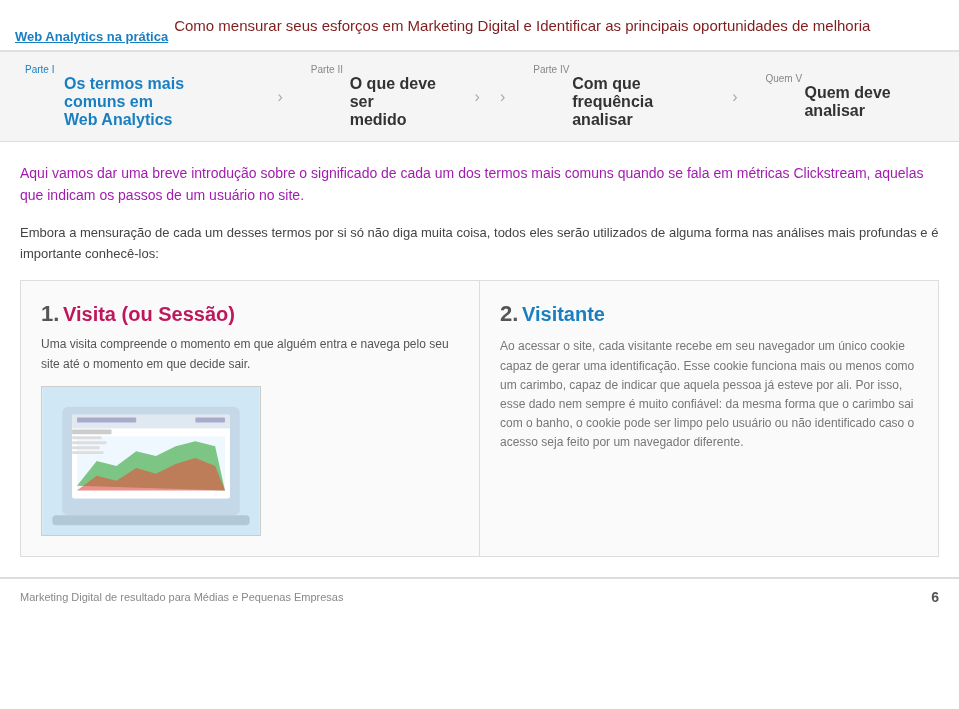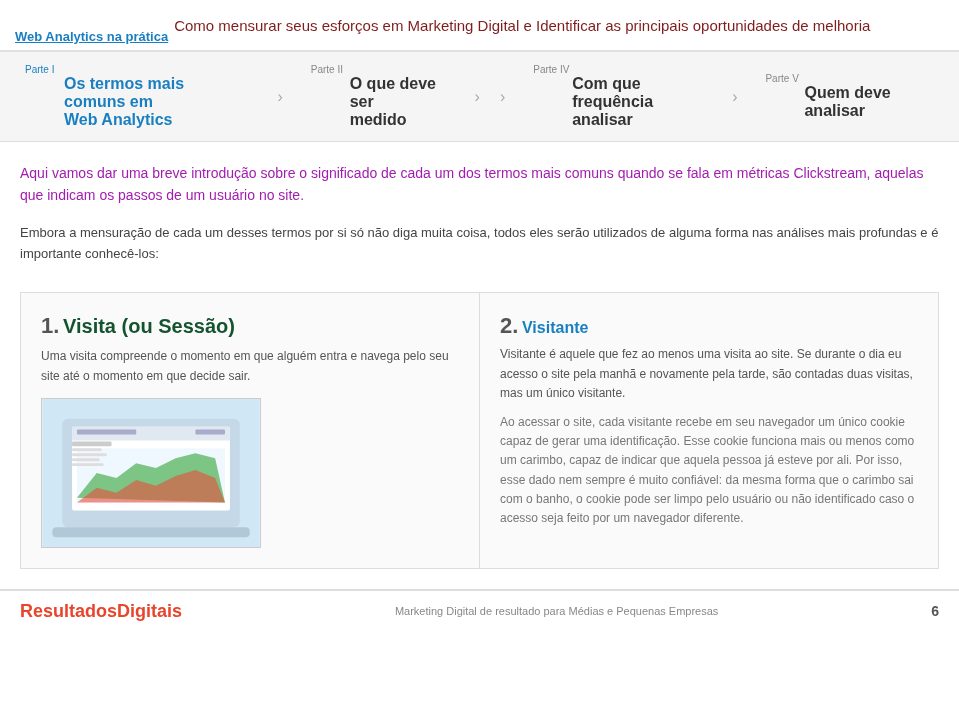--- a/index.html
+++ b/index.html
@@ -81,21 +81,21 @@
       font-size: 14px;
       color: #a21caf;
       line-height: 1.6;
       margin-bottom: 16px;
     }
 
     .body-text {
       font-size: 13px;
       color: #444;
       line-height: 1.6;
-      margin-bottom: 28px;
+      margin-bottom: 16px;
     }
 
     
     .card-container {
       border: 1px solid #ddd;
       background: #fafafa;
       display: flex;
       margin-top: 10px;
     }
     .card-left {
@@ -109,21 +109,21 @@
     }
 
     .card-number {
       font-size: 22px;
       font-weight: bold;
       color: #555;
     }
     .card-title {
       font-size: 20px;
       font-weight: bold;
-      color: #14532d;
+      color: #be185d;
       display: inline;
     }
     .card-desc {
       font-size: 12px;
       color: #555;
       line-height: 1.6;
       margin-top: 8px;
       margin-bottom: 12px;
     }
 
@@ -137,21 +137,21 @@
       overflow: hidden;
       margin-top: 8px;
     }
     .analytics-img svg {
       width: 100%;
       height: 100%;
     }
 
     
     .card-right-title {
-      font-size: 16px;
+      font-size: 20px;
       font-weight: bold;
       color: #1a7fc1;
     }
     .card-right-number {
       font-size: 22px;
       font-weight: bold;
       color: #555;
     }
     .card-right-desc {
       font-size: 12px;
@@ -219,21 +219,21 @@
   <span class="nav-arrow">›</span>
   <div class="nav-item">
     <div class="nav-item-content">
       <span class="nav-label-small">Parte IV</span>
       <span class="nav-label-main">Com que frequência<br>analisar</span>
     </div>
   </div>
   <span class="nav-arrow">›</span>
   <div class="nav-item">
     <div class="nav-item-content">
-      <span class="nav-label-small">Parte V</span>
+      <span class="nav-label-small">Quem V</span>
       <span class="nav-label-main">Quem deve analisar</span>
     </div>
   </div>
 </div>
 
 <div class="main-content">
   <p class="intro-text">Aqui vamos dar uma breve introdução sobre o significado de cada um dos termos mais comuns quando se fala em métricas Clickstream, aquelas que indicam os passos de um usuário no site.</p>
   <p class="body-text">Embora a mensuração de cada um desses termos por si só não diga muita coisa, todos eles serão utilizados de alguma forma nas análises mais profundas e é importante conhecê-los:</p>
 
   <div class="card-container">
@@ -274,25 +274,21 @@
           <rect x="155" y="31" width="30" height="5" fill="#aac" rx="1"></rect>
         </svg>
       </div>
     </div>
 
     <div class="card-right">
       <div>
         <span class="card-right-number">2.</span>
         <span class="card-right-title">Visitante</span>
       </div>
-      <p class="card-right-desc">Visitante é aquele que fez ao menos uma visita ao site. Se durante o dia eu acesso o site pela manhã e novamente pela tarde, são contadas duas visitas, mas um único visitante.</p>
       <p class="card-right-desc-2">Ao acessar o site, cada visitante recebe em seu navegador um único cookie capaz de gerar uma identificação. Esse cookie funciona mais ou menos como um carimbo, capaz de indicar que aquela pessoa já esteve por ali. Por isso, esse dado nem sempre é muito confiável: da mesma forma que o carimbo sai com o banho, o cookie pode ser limpo pelo usuário ou não identificado caso o acesso seja feito por um navegador diferente.</p>
     </div>
   </div>
 </div>
 
 <div class="footer">
-  <div class="footer-logo">
-    <span>Resultados</span><span style="color:#e8452c;">Digitais</span>
-  </div>
   <div class="footer-center">Marketing Digital de resultado para Médias e Pequenas Empresas</div>
   <div class="footer-page">6</div>
 </div>
 
 </body></html>

